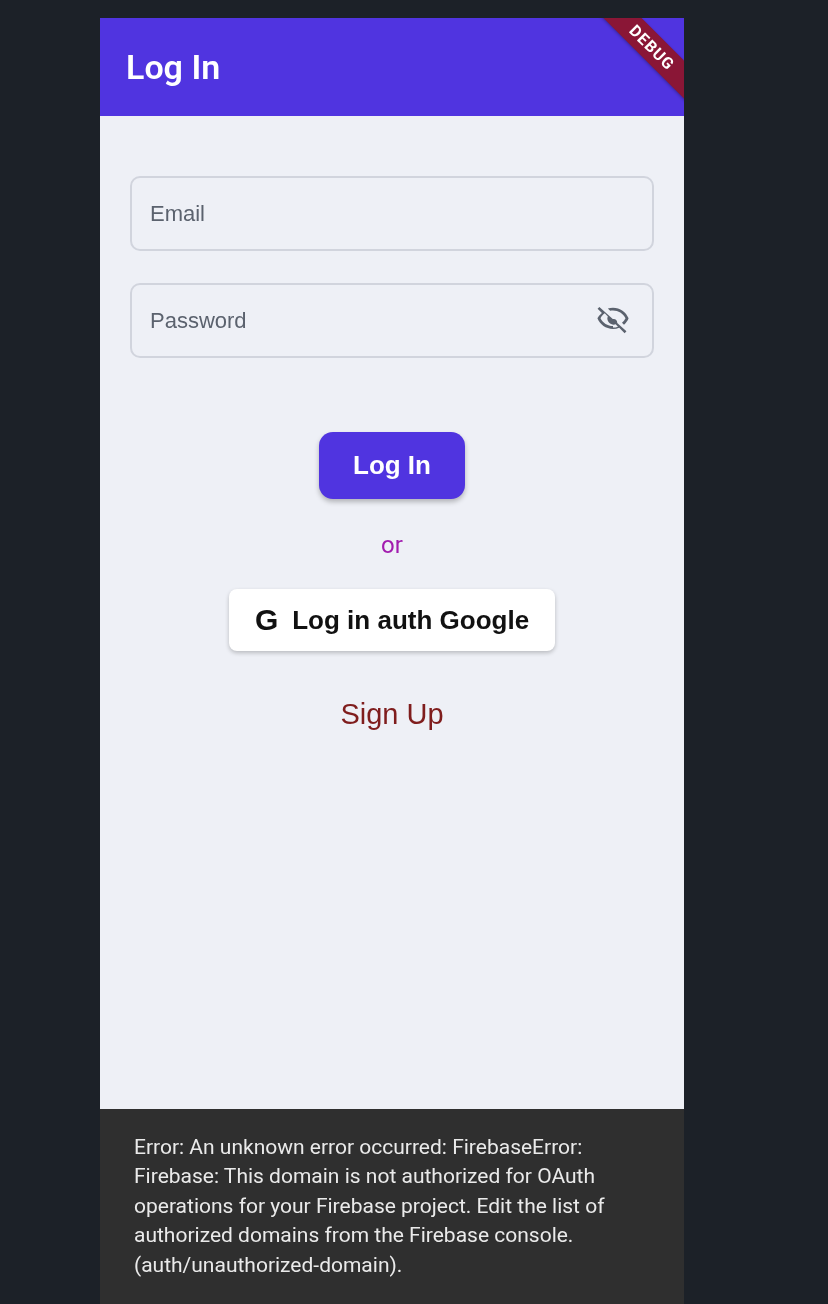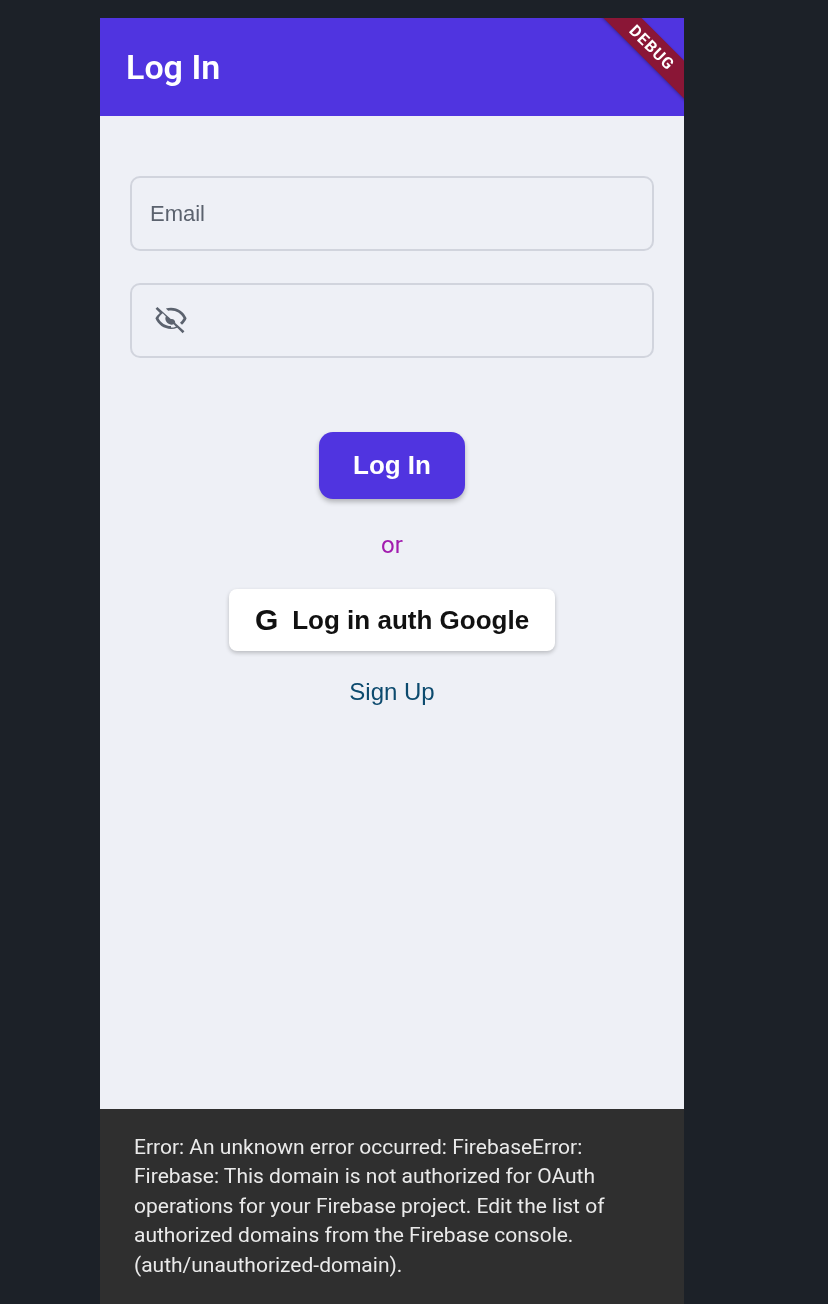--- a/index.html
+++ b/index.html
@@ -122,23 +122,23 @@
     box-shadow: 0 2px 4px rgba(0,0,0,0.22);
   }
   .google-icon {
     font-size: 30px;
     font-weight: 800;
     display: inline-flex;
     align-items: center;
     justify-content: center;
   }
   .signup {
-    margin-top: 27px;
-    font-size: 24px;
-    color: #0c4a6e;
+    margin-top: 47px;
+    font-size: 29px;
+    color: #7f1d1d;
     background: none;
     border: none;
     cursor: pointer;
     font-weight: 400;
   }
   .error-bar {
     background: #2f2f2f;
     color: #eaeaea;
     font-size: 21px;
     line-height: 1.4;
@@ -156,20 +156,21 @@
     <div class="debug-banner">DEBUG</div>
   </div>
 
   <div class="content">
 
     <div class="field">
       <input type="text" placeholder="Email" style="">
     </div>
 
     <div class="field">
+      <input type="password" placeholder="Password" style="">
       <button class="eye-btn">
         <span>
           <svg width="34" height="34" viewBox="0 0 24 24" fill="#5b626e">
             <path d="M12 6c3.79 0 7.17 2.13 8.82 5.5-.59 1.22-1.43 2.3-2.47 3.18l1.42 1.42C21.27 14.75 22.5 13 23 11.5 21.27 7.11 17 4 12 4c-1.27 0-2.49.2-3.64.57l1.65 1.65C10.66 6.09 11.32 6 12 6zM2.39 3.51 1.11 4.78l3.06 3.06C2.62 9.15 1.45 10.72 1 11.5 2.73 15.89 7 19 12 19c1.55 0 3.03-.3 4.38-.84l3.84 3.84 1.27-1.27L2.39 3.51zM12 17c-3.79 0-7.17-2.13-8.82-5.5.69-1.41 1.72-2.61 2.99-3.52l2.18 2.18A4.48 4.48 0 0 0 8 11.5c0 2.49 2.01 4.5 4.5 4.5.48 0 .94-.08 1.38-.22l1.62 1.62C14.36 17.78 13.2 18 12 18v-1zm.18-4.32 2.64 2.64c.11-.26.18-.53.18-.82 0-1.38-1.12-2.5-2.5-2.5-.29 0-.56.07-.82.18l.5.5z"></path>
           </svg>
         </span>
       </button>
     </div>
 
     <div class="gap"></div>

